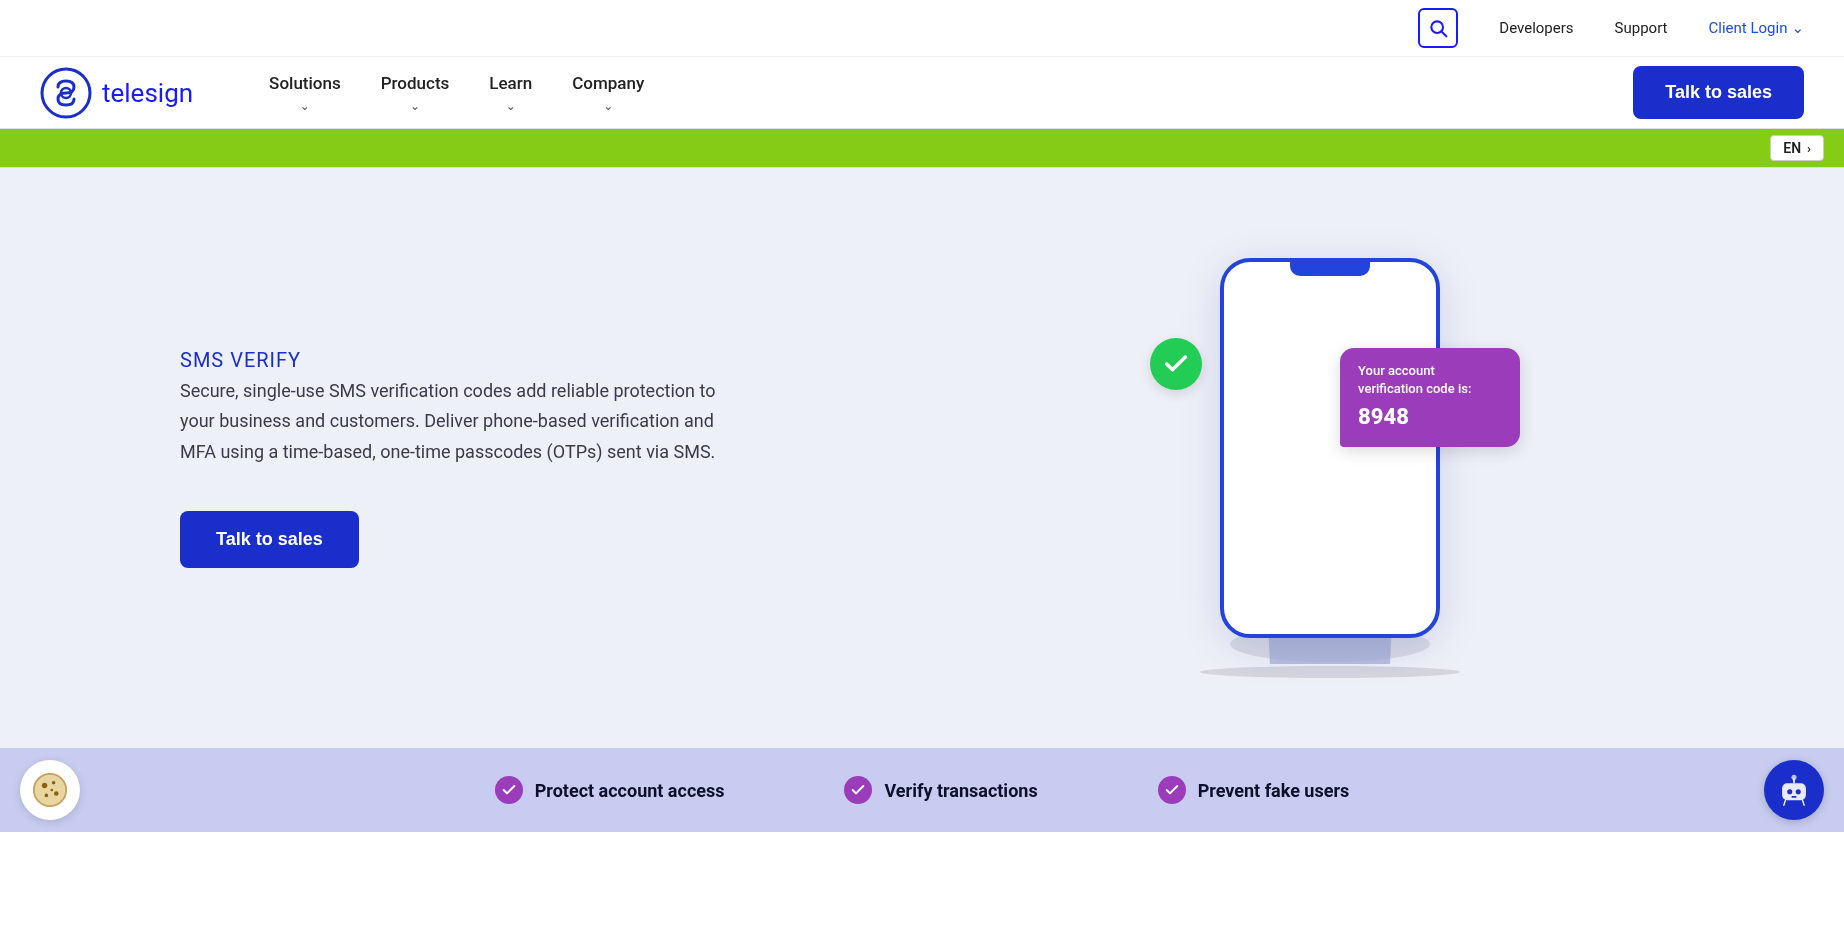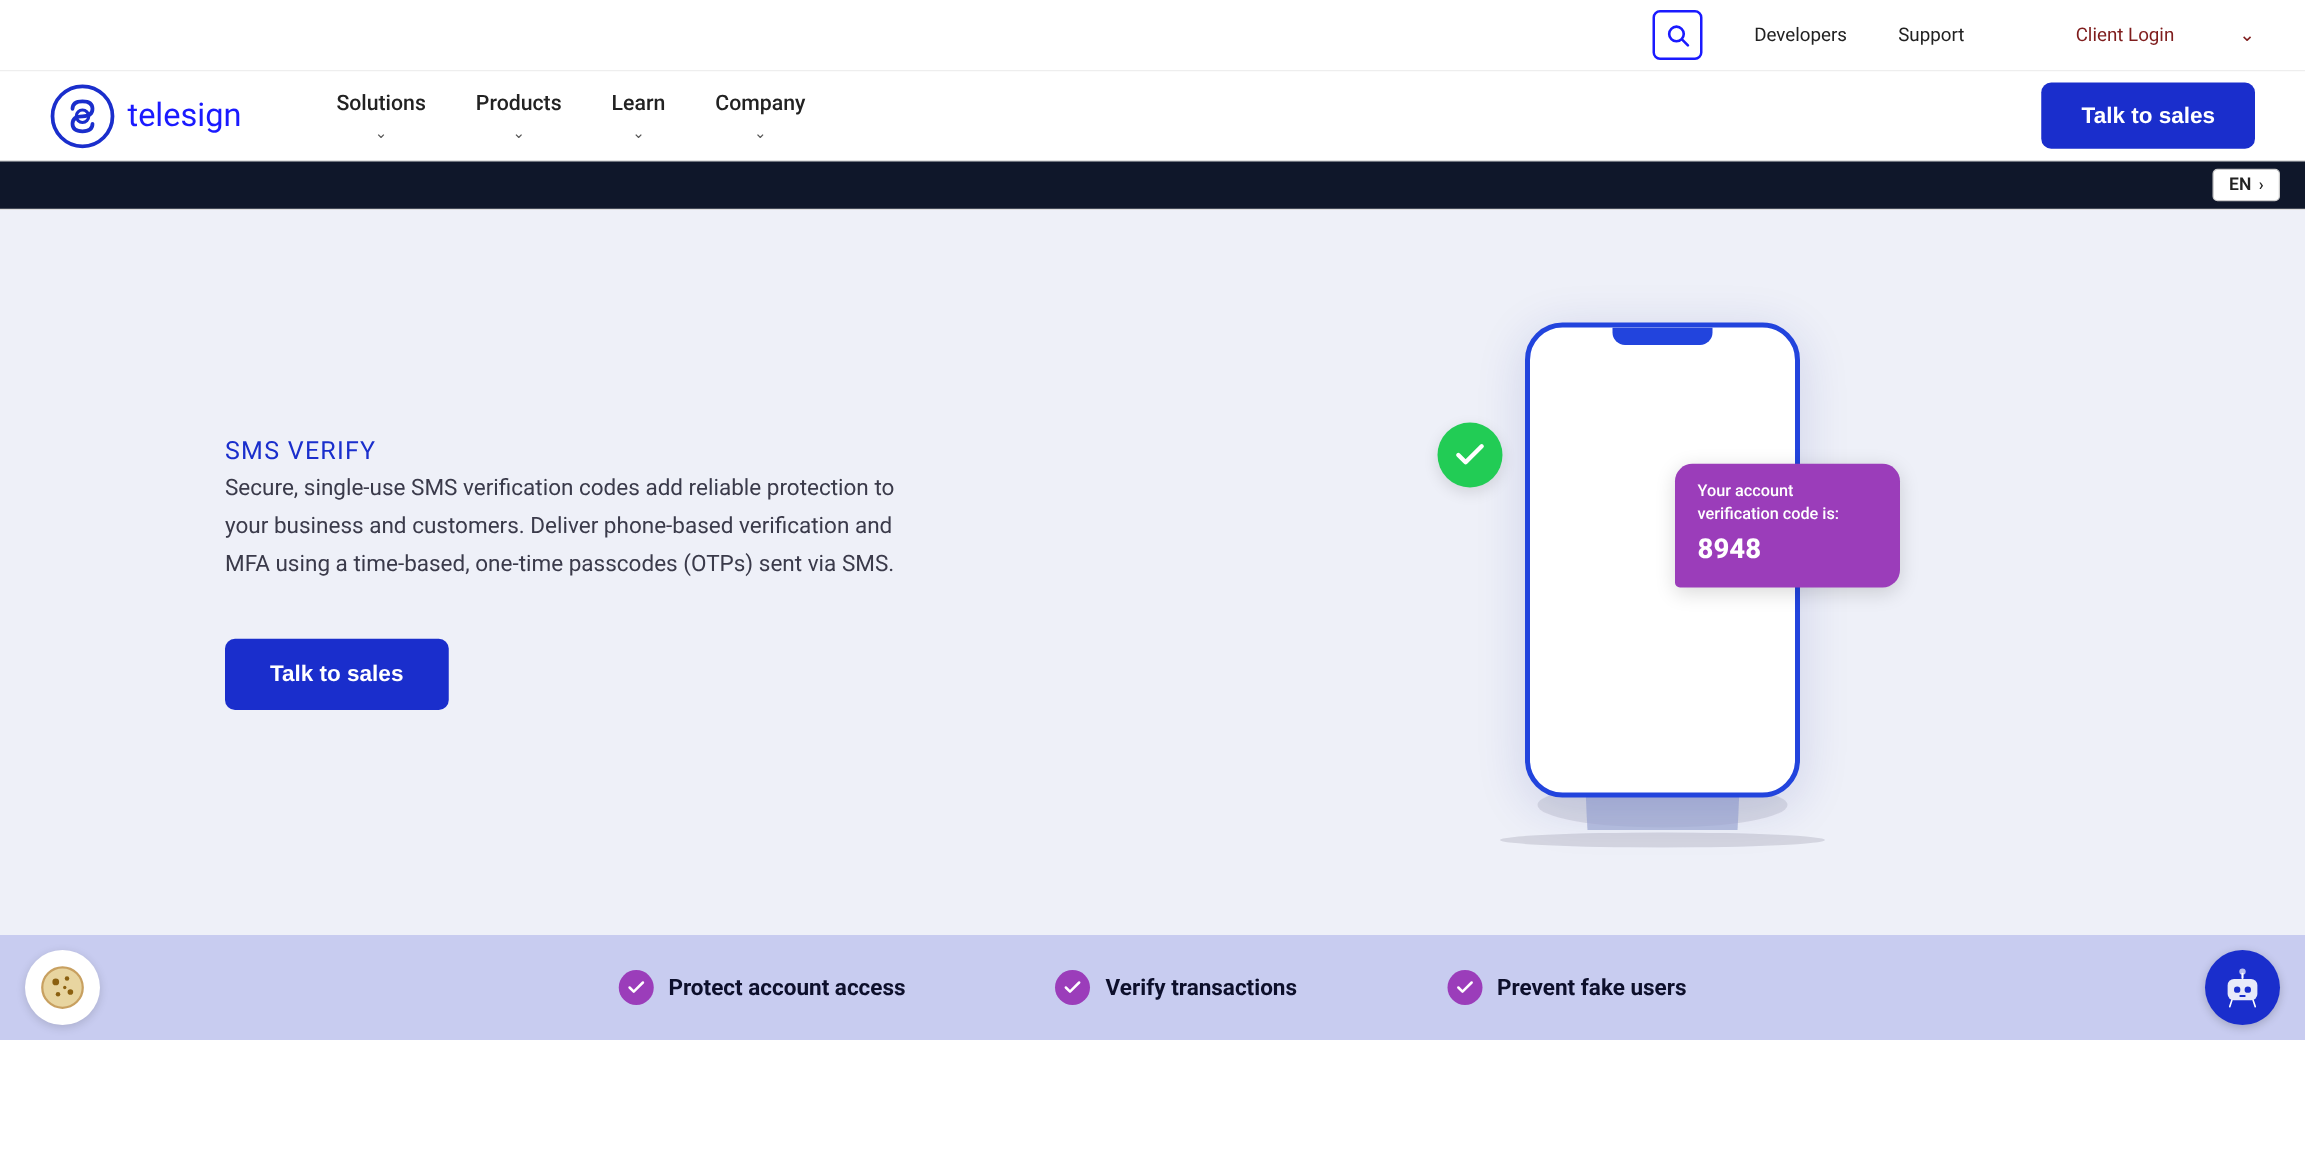--- a/index.html
+++ b/index.html
@@ -25,21 +25,21 @@
     .top-bar-search-btn svg { width: 20px; height: 20px; }
     .top-bar-link {
       font-size: 15px;
       color: #222;
       text-decoration: none;
       cursor: pointer;
     }
     .client-login-wrap {
       display: flex; align-items: center; gap: 4px; cursor: pointer;
     }
-    .client-login-wrap span { font-size: 15px; color: #7f1d1d; margin-left: 48px; }
+    .client-login-wrap span { font-size: 15px; color: #1d4ed8; }
     .chevron-down { font-size: 12px; color: #222; }
 
     
     .main-nav {
       display: flex;
       align-items: center;
       padding: 0 40px;
       height: 72px;
       border-bottom: 1px solid #e0e0e0;
       position: relative;
@@ -84,21 +84,21 @@
       cursor: pointer;
       white-space: nowrap;
     }
 
     
     .lang-bar {
       display: flex;
       justify-content: flex-end;
       align-items: center;
       padding: 6px 20px;
-      background: #0f172a;
+      background: #84cc16;
       border-bottom: 1px solid #ddd;
     }
     .lang-btn {
       display: flex; align-items: center; gap: 6px;
       border: 1px solid #ccc;
       border-radius: 4px;
       padding: 4px 12px;
       background: #fff;
       cursor: pointer;
       font-size: 14px;
@@ -194,21 +194,20 @@
       background: #9b3dba;
       color: #fff;
       border-radius: 14px 14px 14px 4px;
       padding: 14px 18px;
       width: 180px;
       font-size: 15px;
       font-weight: 600;
       line-height: 1.4;
       box-shadow: 0 4px 16px rgba(0,0,0,0.15);
       z-index: 10;
-      margin-top: 23px;
     }
     .msg-bubble .msg-code {
       font-size: 22px;
       font-weight: 800;
       margin-top: 4px;
     }
     
     .check-circle {
       position: absolute;
       top: 90px;

